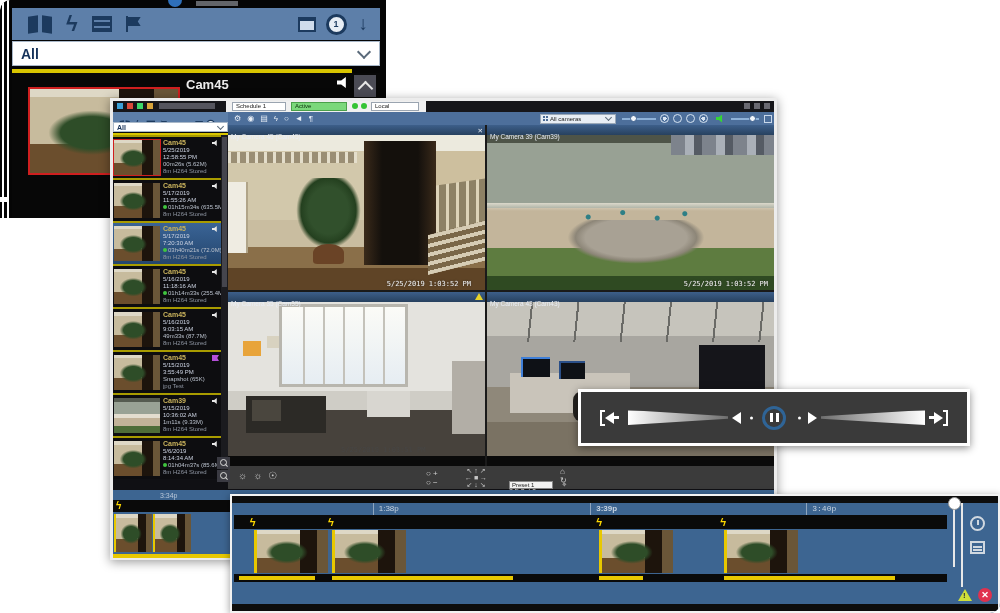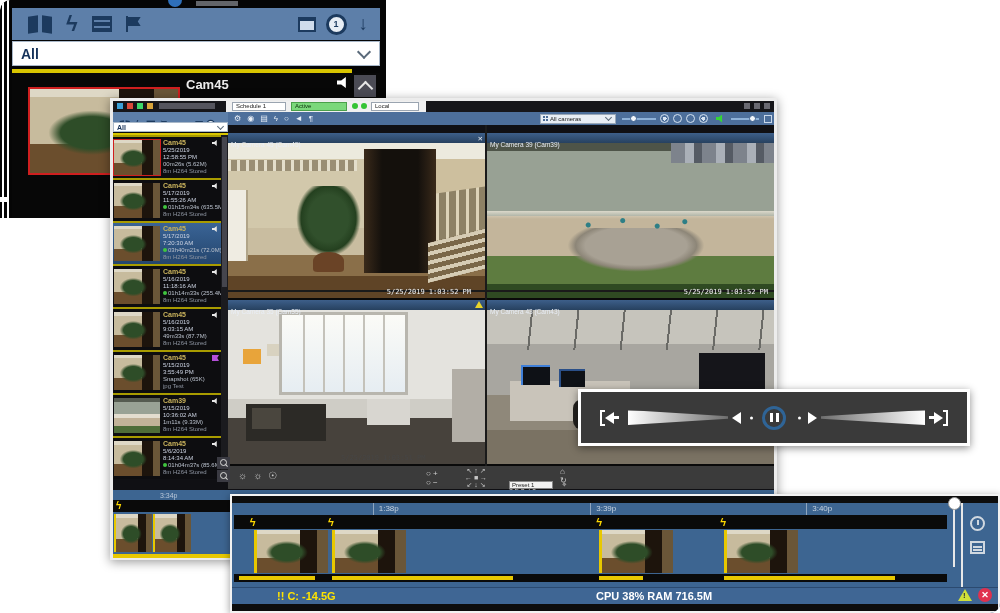--- a/index.html
+++ b/index.html
@@ -97,21 +97,21 @@
      linear-gradient(#4a6a94,#4a6a94) 0 3px/2px 2px no-repeat,
      linear-gradient(#4a6a94,#4a6a94) 3px 3px/2px 2px no-repeat;}
   .allcam-dd span{font-size:6px;color:#222;}
   .slider{position:relative;height:2px;background:#8fb2d8;margin-left:6px;}
   .slider i{position:absolute;top:-3px;width:7px;height:7px;border-radius:50%;background:#f2f6fb;border:1px solid #3c5f8c;box-sizing:border-box;}
   .c-ico{width:7px;height:7px;border:1px solid #d7e4f2;border-radius:50%;margin-left:4px;}
   .c-ico.dot{background:radial-gradient(circle,#d7e4f2 0 2px,transparent 2px);}
   .spk-green{width:9px;height:8px;clip-path:polygon(0 32%,32% 32%,68% 0,68% 100%,32% 68%,0 68%);background:#35d435;margin-left:8px;}
   .sq-ico{width:6px;height:6px;border:1px solid #c9d8ea;margin-left:5px;margin-right:2px;}
 
-  .grid{position:absolute;left:0;top:13px;width:546px;height:341px;background:#0a0a0a;margin-top:8px;}
+  .grid{position:absolute;left:0;top:13px;width:546px;height:341px;background:#0a0a0a;}
   .pane{position:absolute;overflow:hidden;}
   .pane-h{position:absolute;left:0;top:0;right:0;height:10px;background:linear-gradient(180deg,#3d5f8a,#27415f);z-index:3;}
   .pane-h span{font-size:6.5px;color:#e9eef6;line-height:10px;margin-left:3px;}
   .pane-x{position:absolute;right:2px;top:1px;font-size:7px;color:#fff;line-height:8px;}
   .pane-warn{position:absolute;right:2px;top:1px;width:0;height:0;border-left:4px solid transparent;border-right:4px solid transparent;border-bottom:7px solid #e8d42a;}
   .vid{position:absolute;left:0;top:10px;right:0;bottom:0;}
   .ts{position:absolute;font-family:"DejaVu Sans Mono",monospace;font-size:7px;color:#f4f4f4;text-shadow:0 0 2px #333;z-index:2;}
   .ts.dark{color:rgba(70,70,70,.9);text-shadow:none;}
   .lyr{position:absolute;}
 
@@ -548,47 +548,43 @@
         <span class="tri-r"></span>
         <span class="brk-r"></span>
       </div>
   </div>
 
   <div id="bottom-window" class="abs">
     <div class="tw-top"></div>
     <div id="tl-ruler">
         <div class="ttick" style="left: 20.3%;">1:38p</div>
         <div class="ttickline" style="left: 20.3%;"></div>
-        <div class="ttick" style="left: 50.8%;">3:39p</div>
+        <div class="ttick" style="left: 50.8%; font-weight: bold;">3:39p</div>
         <div class="ttickline" style="left: 50.8%;"></div>
-        <div class="ttick" style="left: 81.1%;">3:40p</div>
+        <div class="ttick" style="left: 81.1%; font-family: Liberation Mono, monospace;">3:40p</div>
         <div class="ttickline" style="left: 81.1%;"></div>
       </div>
     <div id="tl-band">
         <div class="tbolt" style="left: 2.2%;">ϟ</div>
         <div class="tbolt" style="left: 13.2%;">ϟ</div>
         <div class="tbolt" style="left: 50.8%;">ϟ</div>
         <div class="tbolt" style="left: 68.2%;">ϟ</div>
       </div>
     <div id="tl-thumbs">
         <div class="tthumb tb-foyer" style="left: 2.8%;"></div>
         <div class="tthumb tb-foyer" style="left: 13.7%;"></div>
         <div class="tthumb tb-foyer" style="left: 51.2%;"></div>
         <div class="tthumb tb-foyer" style="left: 68.7%;"></div>
       </div>
     <div id="tl-bars">
         <div class="tbar" style="left: 0.7%; width: 10.6%;"></div>
         <div class="tbar" style="left: 13.7%; width: 25.5%;"></div>
         <div class="tbar" style="left: 51.2%; width: 6.1%;"></div>
         <div class="tbar" style="left: 68.7%; width: 24%;"></div>
       </div>
-    <div class="tw-status">
-      <span class="st-disk">!! C: -14.5G</span>
-      <span class="st-cpu">CPU 38% RAM 716.5M</span>
-    </div>
     <div class="warn-tri"></div>
     <div class="close-x">✕</div>
     <div class="tw-knob"></div>
     <div class="tw-slider"></div>
     <div class="tw-sep"></div>
     <div class="tw-clock"></div>
     <div class="tw-cal"></div>
     <div class="tw-bot"></div>
   </div>
 

